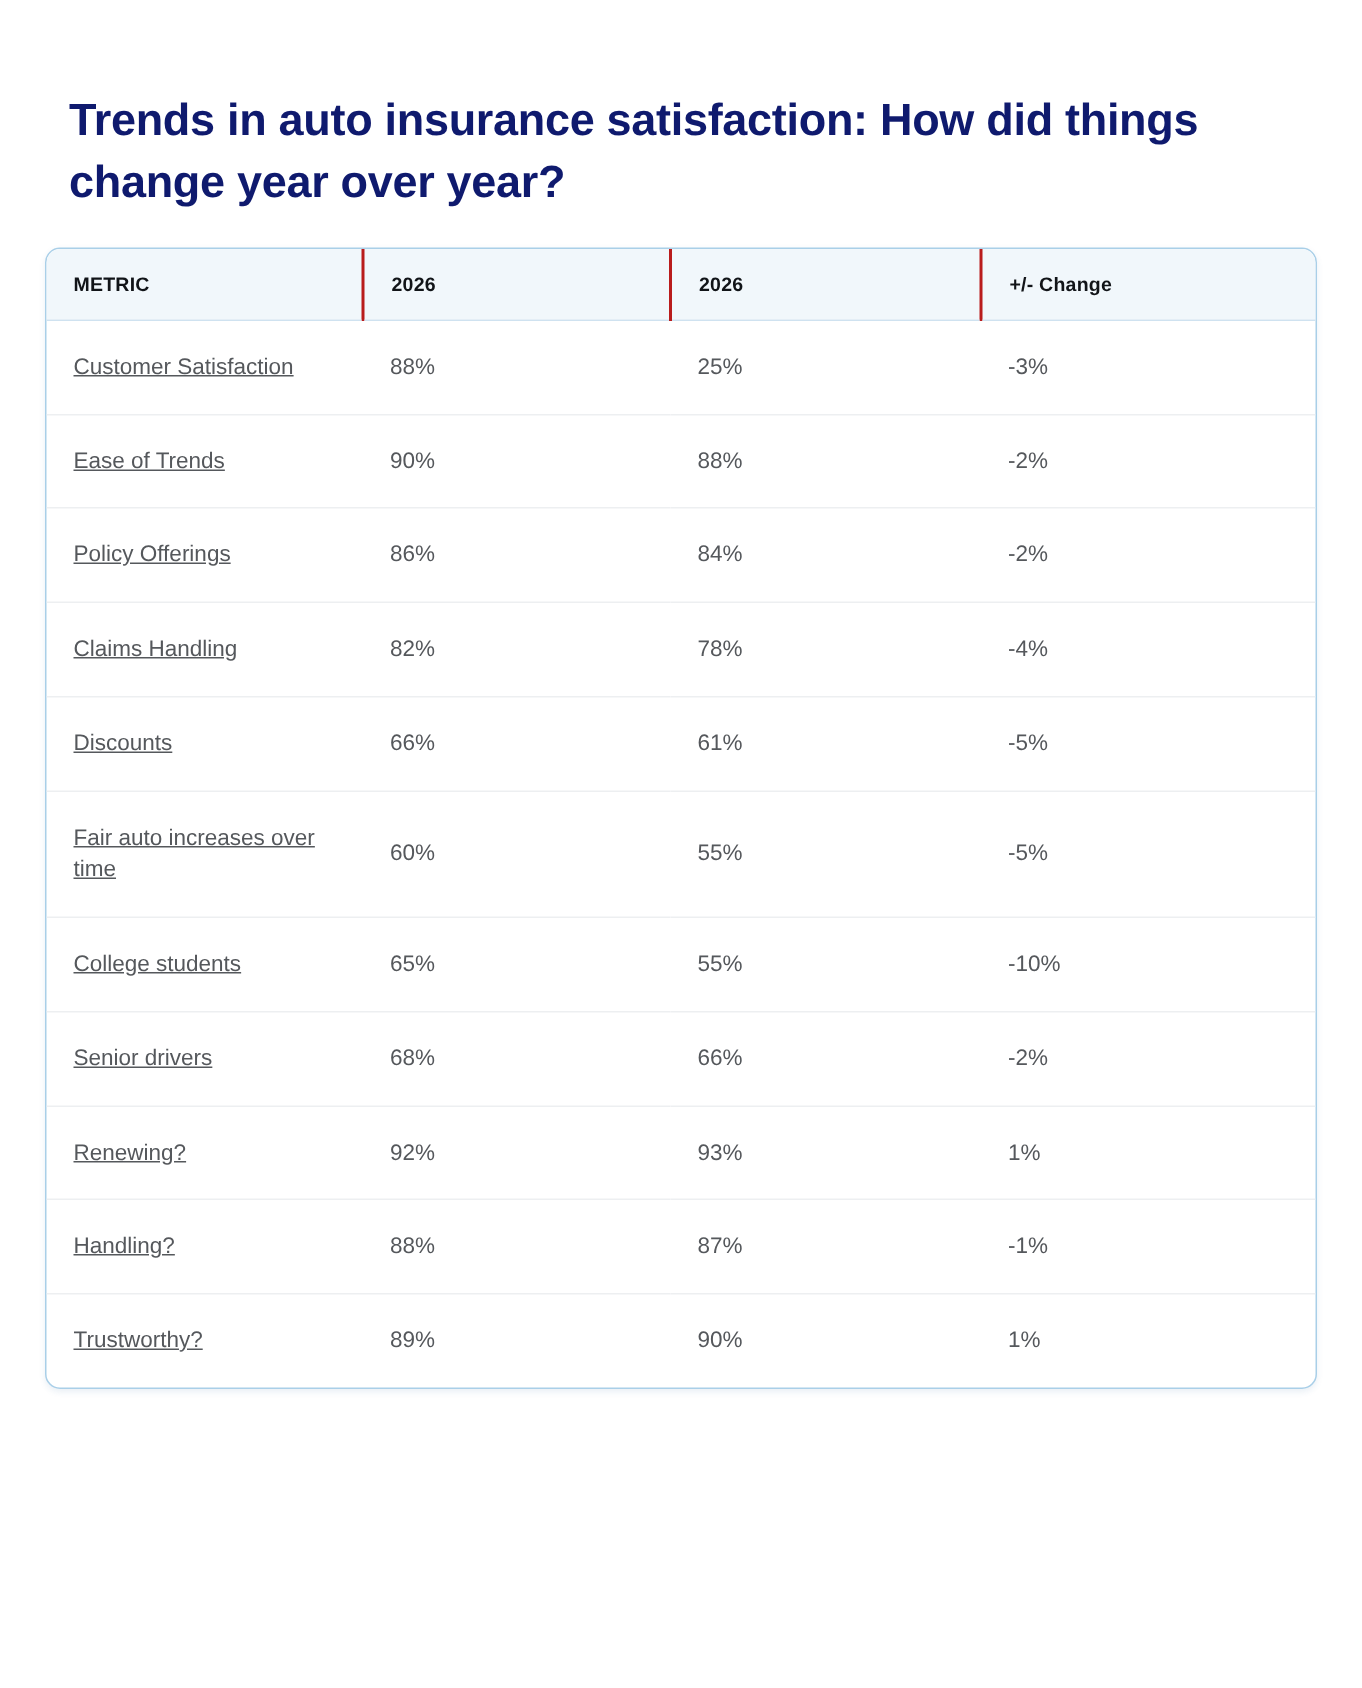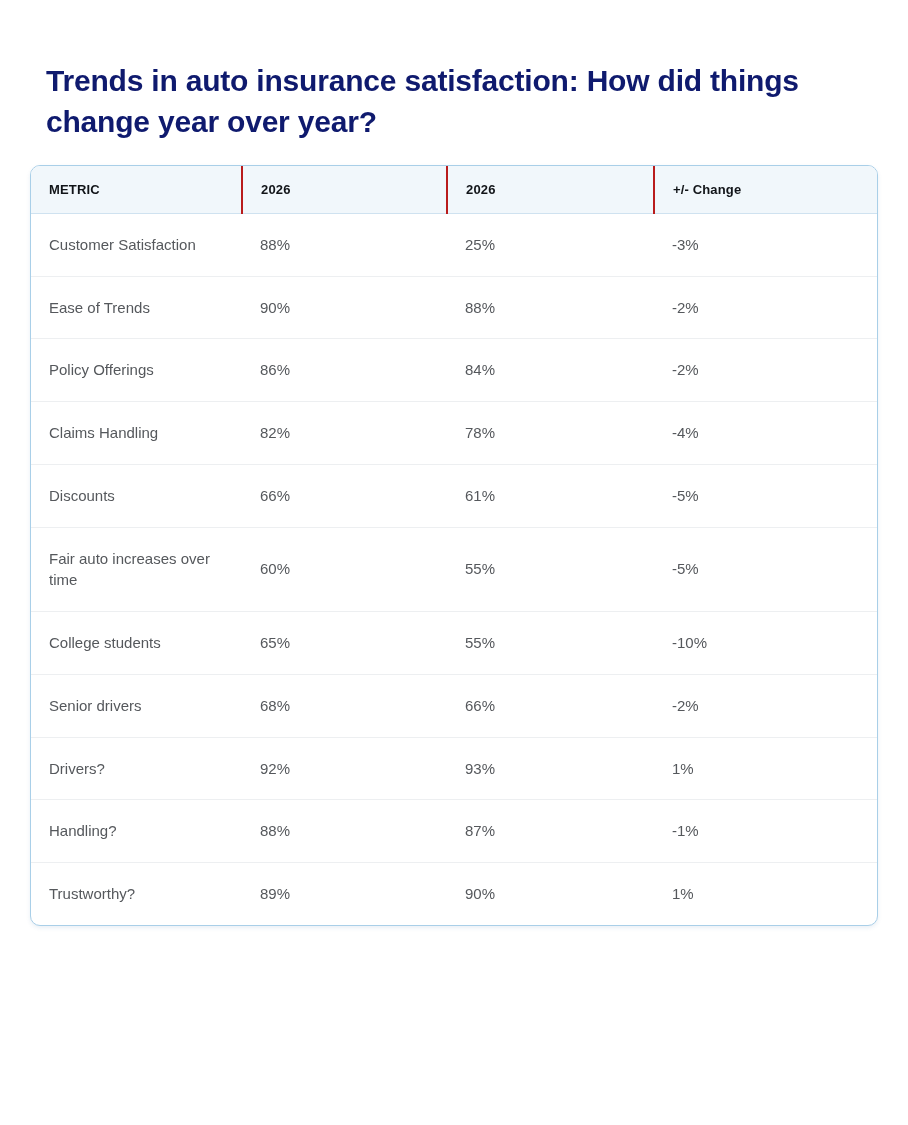--- a/index.html
+++ b/index.html
@@ -79,20 +79,21 @@
     padding: 20px 0 20px 18px;
     border-bottom: 1px solid #edeff1;
     vertical-align: middle;
     line-height: 1.45;
   }
   tbody tr:last-child td {
     border-bottom: none;
   }
   tbody td.metric-cell {
     padding-right: 14px;
+    text-decoration: underline;
   }
 </style>
 </head>
 <body>
 
 <div class="page">
 
   <h1 class="title">Trends in auto insurance satisfaction: How did things change year over year?</h1>
 
   <div class="table-card">
@@ -154,21 +155,21 @@
             <td>55%</td>
             <td>-10%</td>
           </tr>
           <tr>
             <td class="metric-cell">Senior drivers</td>
             <td>68%</td>
             <td>66%</td>
             <td>-2%</td>
           </tr>
           <tr>
-            <td class="metric-cell">Drivers?</td>
+            <td class="metric-cell">Renewing?</td>
             <td>92%</td>
             <td>93%</td>
             <td>1%</td>
           </tr>
           <tr>
             <td class="metric-cell">Handling?</td>
             <td>88%</td>
             <td>87%</td>
             <td>-1%</td>
           </tr>

